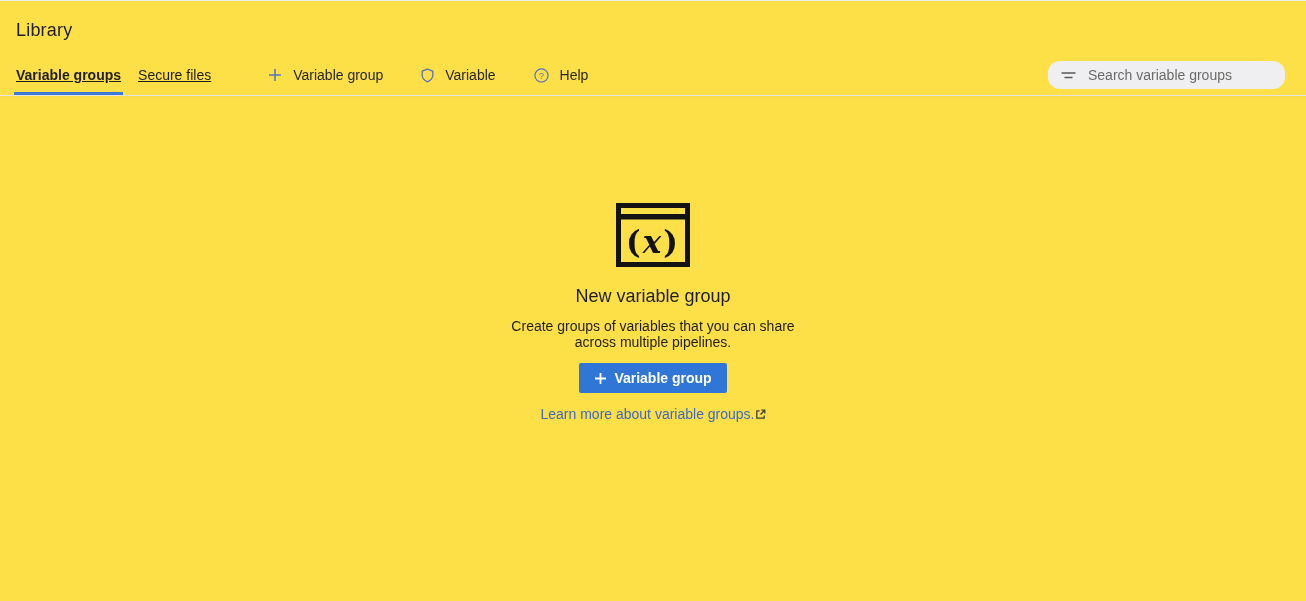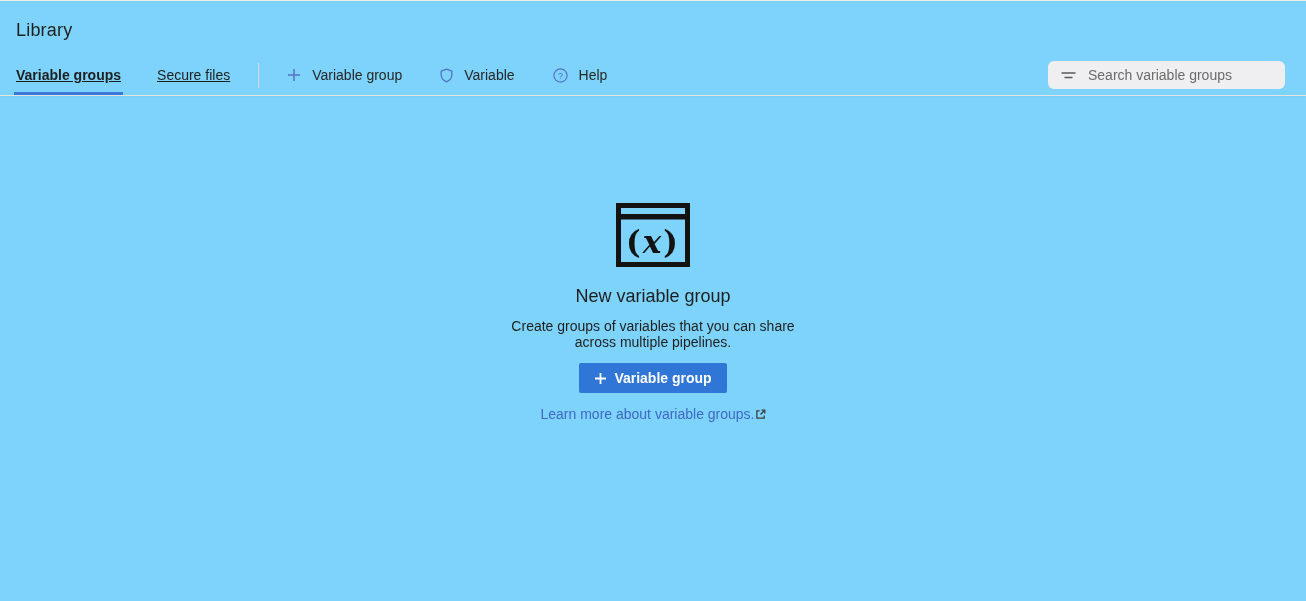--- a/index.html
+++ b/index.html
@@ -1,40 +1,40 @@
 <!DOCTYPE html>
 <html><head>
 <meta charset="utf-8">
 <style>
   * { margin:0; padding:0; box-sizing:border-box; }
   html,body { width:1306px; height:601px; background:#ffffff; overflow:hidden;
               font-family:"Liberation Sans", sans-serif; }
-  .page { width:1306px; height:601px; background:#7dd3fc; border-top:1px solid #ececec; }
+  .page { width:1306px; height:601px; background:#fde047; border-top:1px solid #ececec; }
 
   
   .header { padding:19px 0 0 16px; }
   .page-title { font-size:18px; color:#1f1f1f; letter-spacing:.2px; }
 
   .tabbar { display:flex; align-items:center; height:41px; margin-top:14px;
             padding:0 21px 0 16px; border-bottom:1px solid #e4e4e4;
             box-shadow:0 1px 2px rgba(0,0,0,.04); }
   .tab { position:relative; height:100%; display:flex; align-items:center;
          font-size:14px; color:#1f1f1f; cursor:pointer;text-decoration:underline; }
-  .tab + .tab { margin-left:36px; }
+  .tab + .tab { margin-left:17px; }
   .tab.active { font-weight:700; }
   .tab.active::after { content:""; position:absolute; left:-2px; right:-2px; bottom:0;
                        height:3px; background:#3c78d8; }
   .vdivider { width:1px; height:25px; background:#d8d8d8; margin:0 28px; }
 
   .cmd { display:flex; align-items:center; gap:11px; cursor:pointer; }
   .cmd + .cmd { margin-left:38px; }
   .cmd-label { font-size:14px; color:#272727; }
 
   .searchbox { margin-left:auto; width:237px; height:28px; background:#efeff1;
-               border-radius:6px; display:flex; align-items:center;
+               border-radius:12px; display:flex; align-items:center;
                padding:0 8px 0 13px; gap:12px; }
   .searchbox input { flex:1; border:none; outline:none; background:transparent;
                      font-size:14px; color:#333; font-family:"Liberation Sans", sans-serif; }
   .searchbox input::placeholder { color:#6b6b6b; opacity:1; }
 
   
   .empty { display:flex; flex-direction:column; align-items:center; margin-top:107px; }
   .empty-title { margin-top:19px; font-size:18px; color:#1f1f1f; }
   .empty-desc { margin-top:11px; font-size:14px; line-height:16px; color:#1f1f1f;
                 max-width:308px; text-align:center; }

